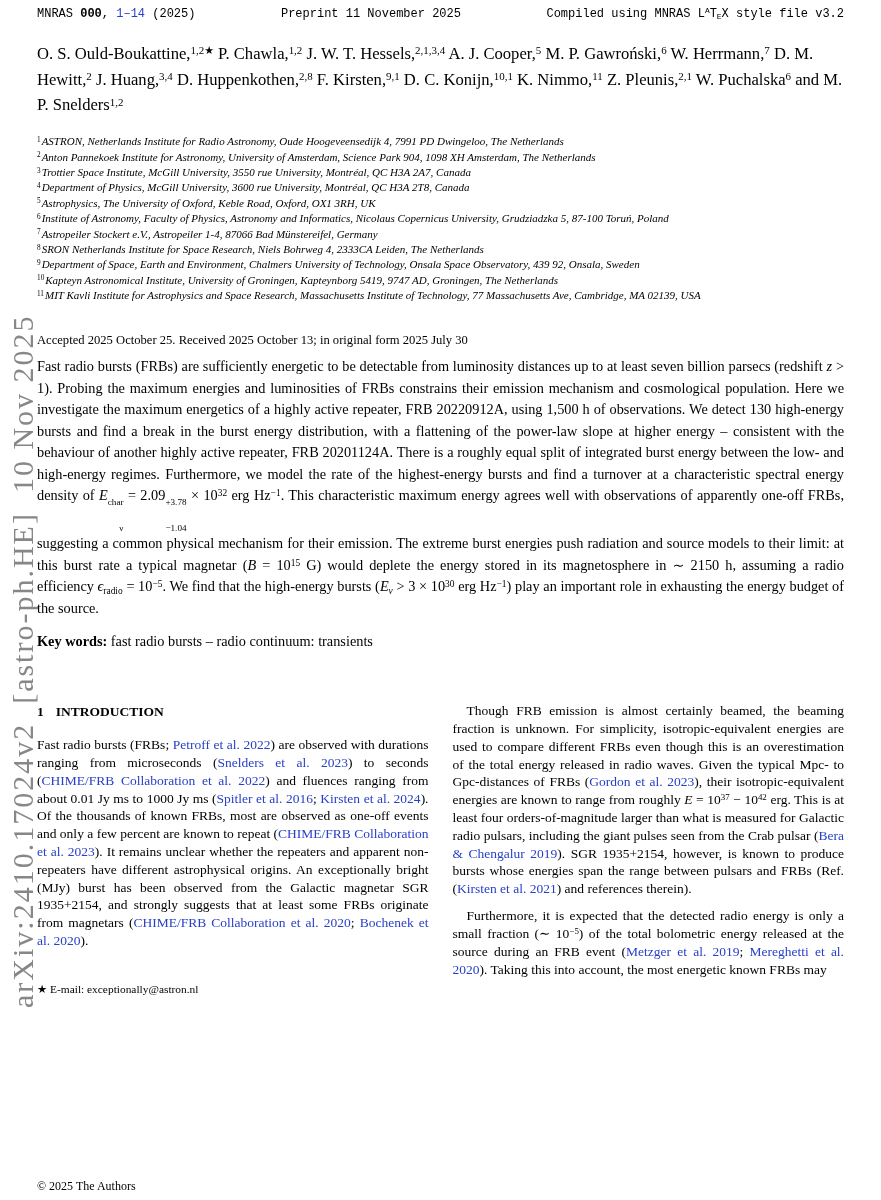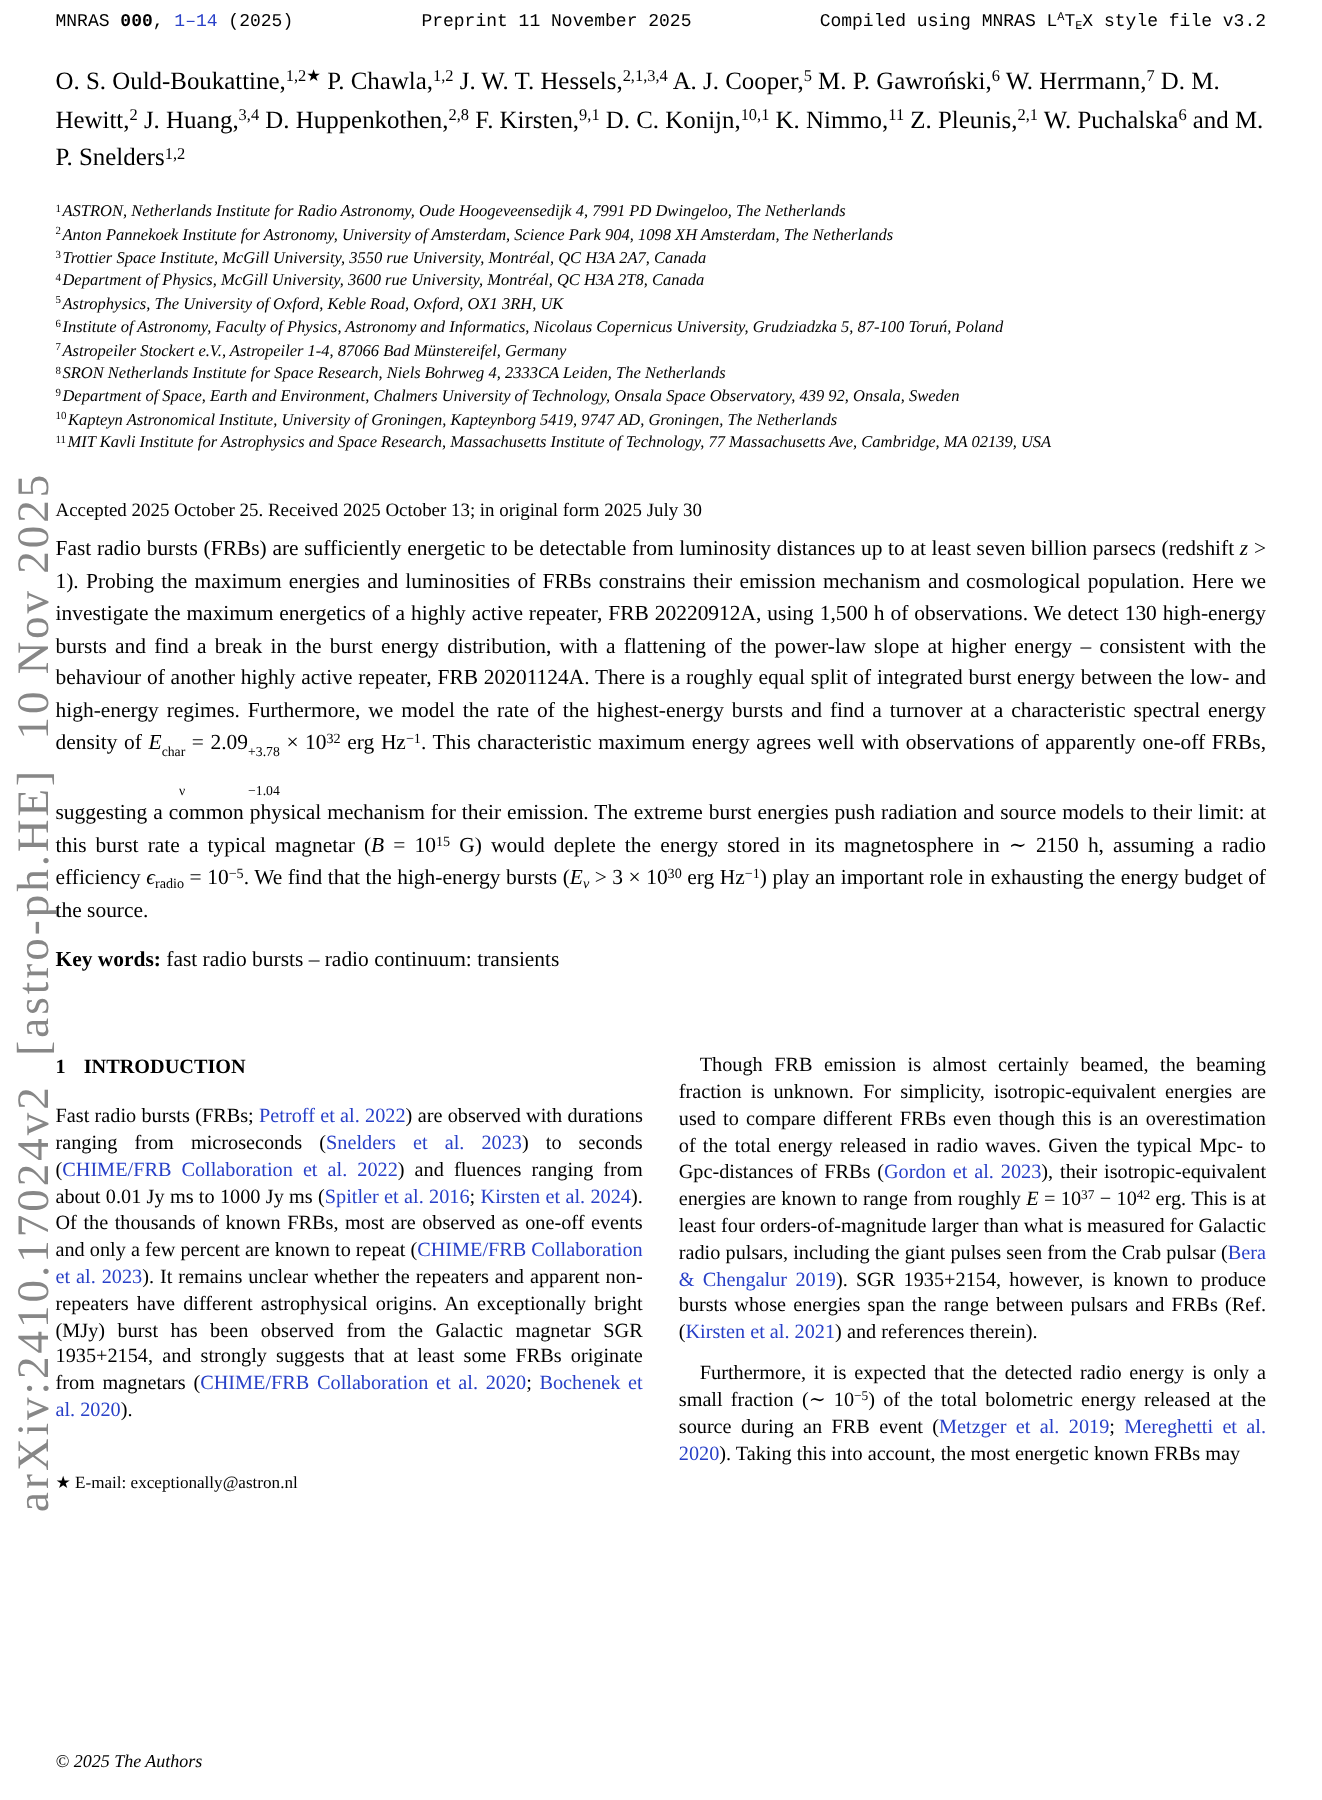--- a/index.html
+++ b/index.html
@@ -28,21 +28,21 @@
   .absheading{font-size:13.5px;font-weight:700;margin:34px 0 0 0;letter-spacing:0.2px;}
   .abstract{font-size:14.3px;line-height:1.5;text-align:justify;margin:8px 0 0 0;}
   .keywords{font-size:14.3px;margin:14px 0 0 0;}
   .cols{display:flex;gap:24px;margin-top:52px;height:294px;}
   .col{flex:1 1 0;display:flex;flex-direction:column;min-width:0;}
   .secheading{font-size:13.5px;font-weight:700;margin:2px 0 16px 0;}
   .secnum{margin-right:12px;}
   .para{font-size:13.5px;line-height:1.32;text-align:justify;margin:0 0 9px 0;}
   .indent{text-indent:14px;}
   .footnote{font-size:11.4px;margin-top:auto;padding-top:10px;}
-  .copyright{position:absolute;left:0;bottom:18px;font-size:12px;margin:0;font-style:italic;}
+  .copyright{position:absolute;left:0;bottom:6px;font-size:12px;margin:0;}
   .b{font-weight:700;}
   .i{font-style:italic;}
   .lnk{color:#2840c8;cursor:pointer;}
   .sup{font-size:66%;position:relative;top:-0.45em;line-height:0;}
   .sub{font-size:66%;position:relative;top:0.25em;line-height:0;}
   .supsub{display:inline-flex;flex-direction:column;font-size:64%;line-height:1.08;
     vertical-align:-0.5em;text-align:right;gap:16px;}
 </style>
 </head>
 <body>

